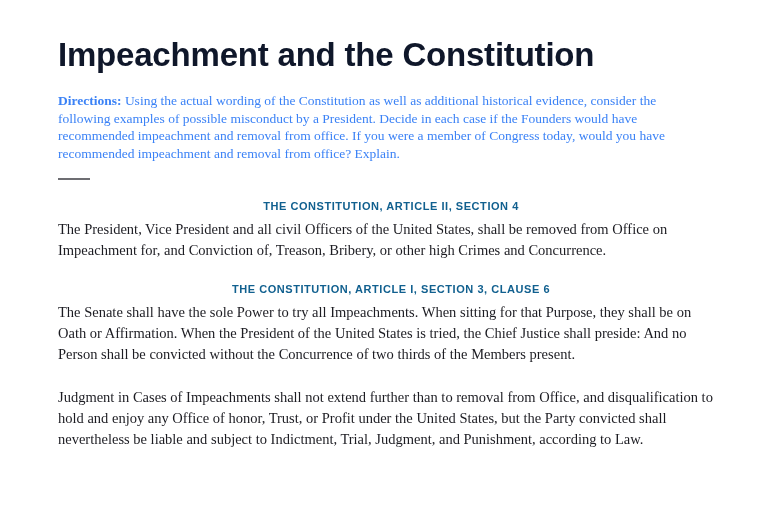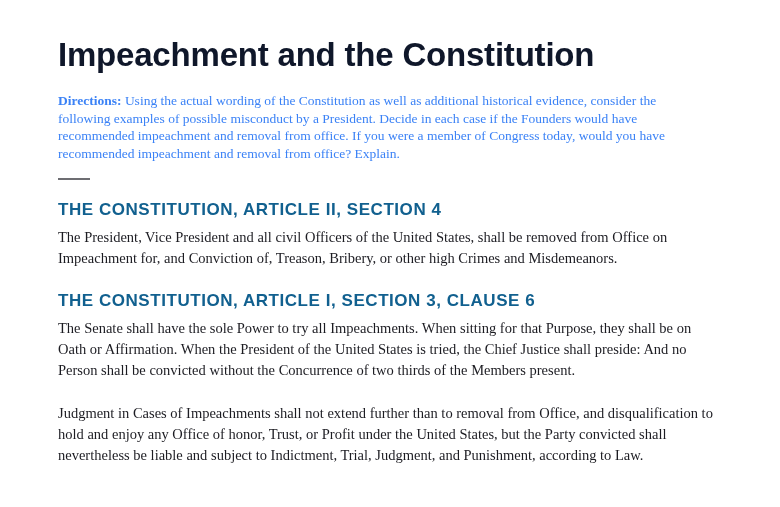--- a/index.html
+++ b/index.html
@@ -46,25 +46,26 @@
     height: 2px;
     background: #6d6d72;
     margin: 16px 0 20px 0;
   }
   .section {
     margin-bottom: 22px;
   }
   .section-heading {
     font-family: "Liberation Sans", sans-serif;
     font-weight: bold;
-    font-size: 17px;
+    font-size: 11px;
     letter-spacing: 0.55px;
     color: #11608f;
     text-transform: uppercase;
     margin: 0 0 7px 0;
+    text-align: center;
   }
   .section-body {
     font-family: "Liberation Serif", serif;
     font-size: 14.5px;
     line-height: 21px;
     color: #1c1c22;
     margin: 0;
     max-width: 660px;
   }
 </style>
@@ -74,21 +75,21 @@
 <div class="page">
 
   <h1 class="doc-title">Impeachment and the Constitution</h1>
 
   <p class="directions"><span class="lead">Directions:</span><span> Using the actual wording of the Constitution as well as additional historical evidence, consider the following examples of possible misconduct by a President. Decide in each case if the Founders would have recommended impeachment and removal from office. If you were a member of Congress today, would you have recommended impeachment and removal from office? Explain.</span></p>
 
   <div class="rule"></div>
 
   <div class="section">
     <h2 class="section-heading">THE CONSTITUTION, ARTICLE II, SECTION 4</h2>
-    <p class="section-body">The President, Vice President and all civil Officers of the United States, shall be removed from Office on Impeachment for, and Conviction of, Treason, Bribery, or other high Crimes and Misdemeanors.</p>
+    <p class="section-body">The President, Vice President and all civil Officers of the United States, shall be removed from Office on Impeachment for, and Conviction of, Treason, Bribery, or other high Crimes and Concurrence.</p>
   </div>
 
   <div class="section">
     <h2 class="section-heading">THE CONSTITUTION, ARTICLE I, SECTION 3, CLAUSE 6</h2>
     <p class="section-body">The Senate shall have the sole Power to try all Impeachments. When sitting for that Purpose, they shall be on Oath or Affirmation. When the President of the United States is tried, the Chief Justice shall preside: And no Person shall be convicted without the Concurrence of two thirds of the Members present.</p>
   </div>
 
   <div class="section">
     <p class="section-body">Judgment in Cases of Impeachments shall not extend further than to removal from Office, and disqualification to hold and enjoy any Office of honor, Trust, or Profit under the United States, but the Party convicted shall nevertheless be liable and subject to Indictment, Trial, Judgment, and Punishment, according to Law.</p>
   </div>

